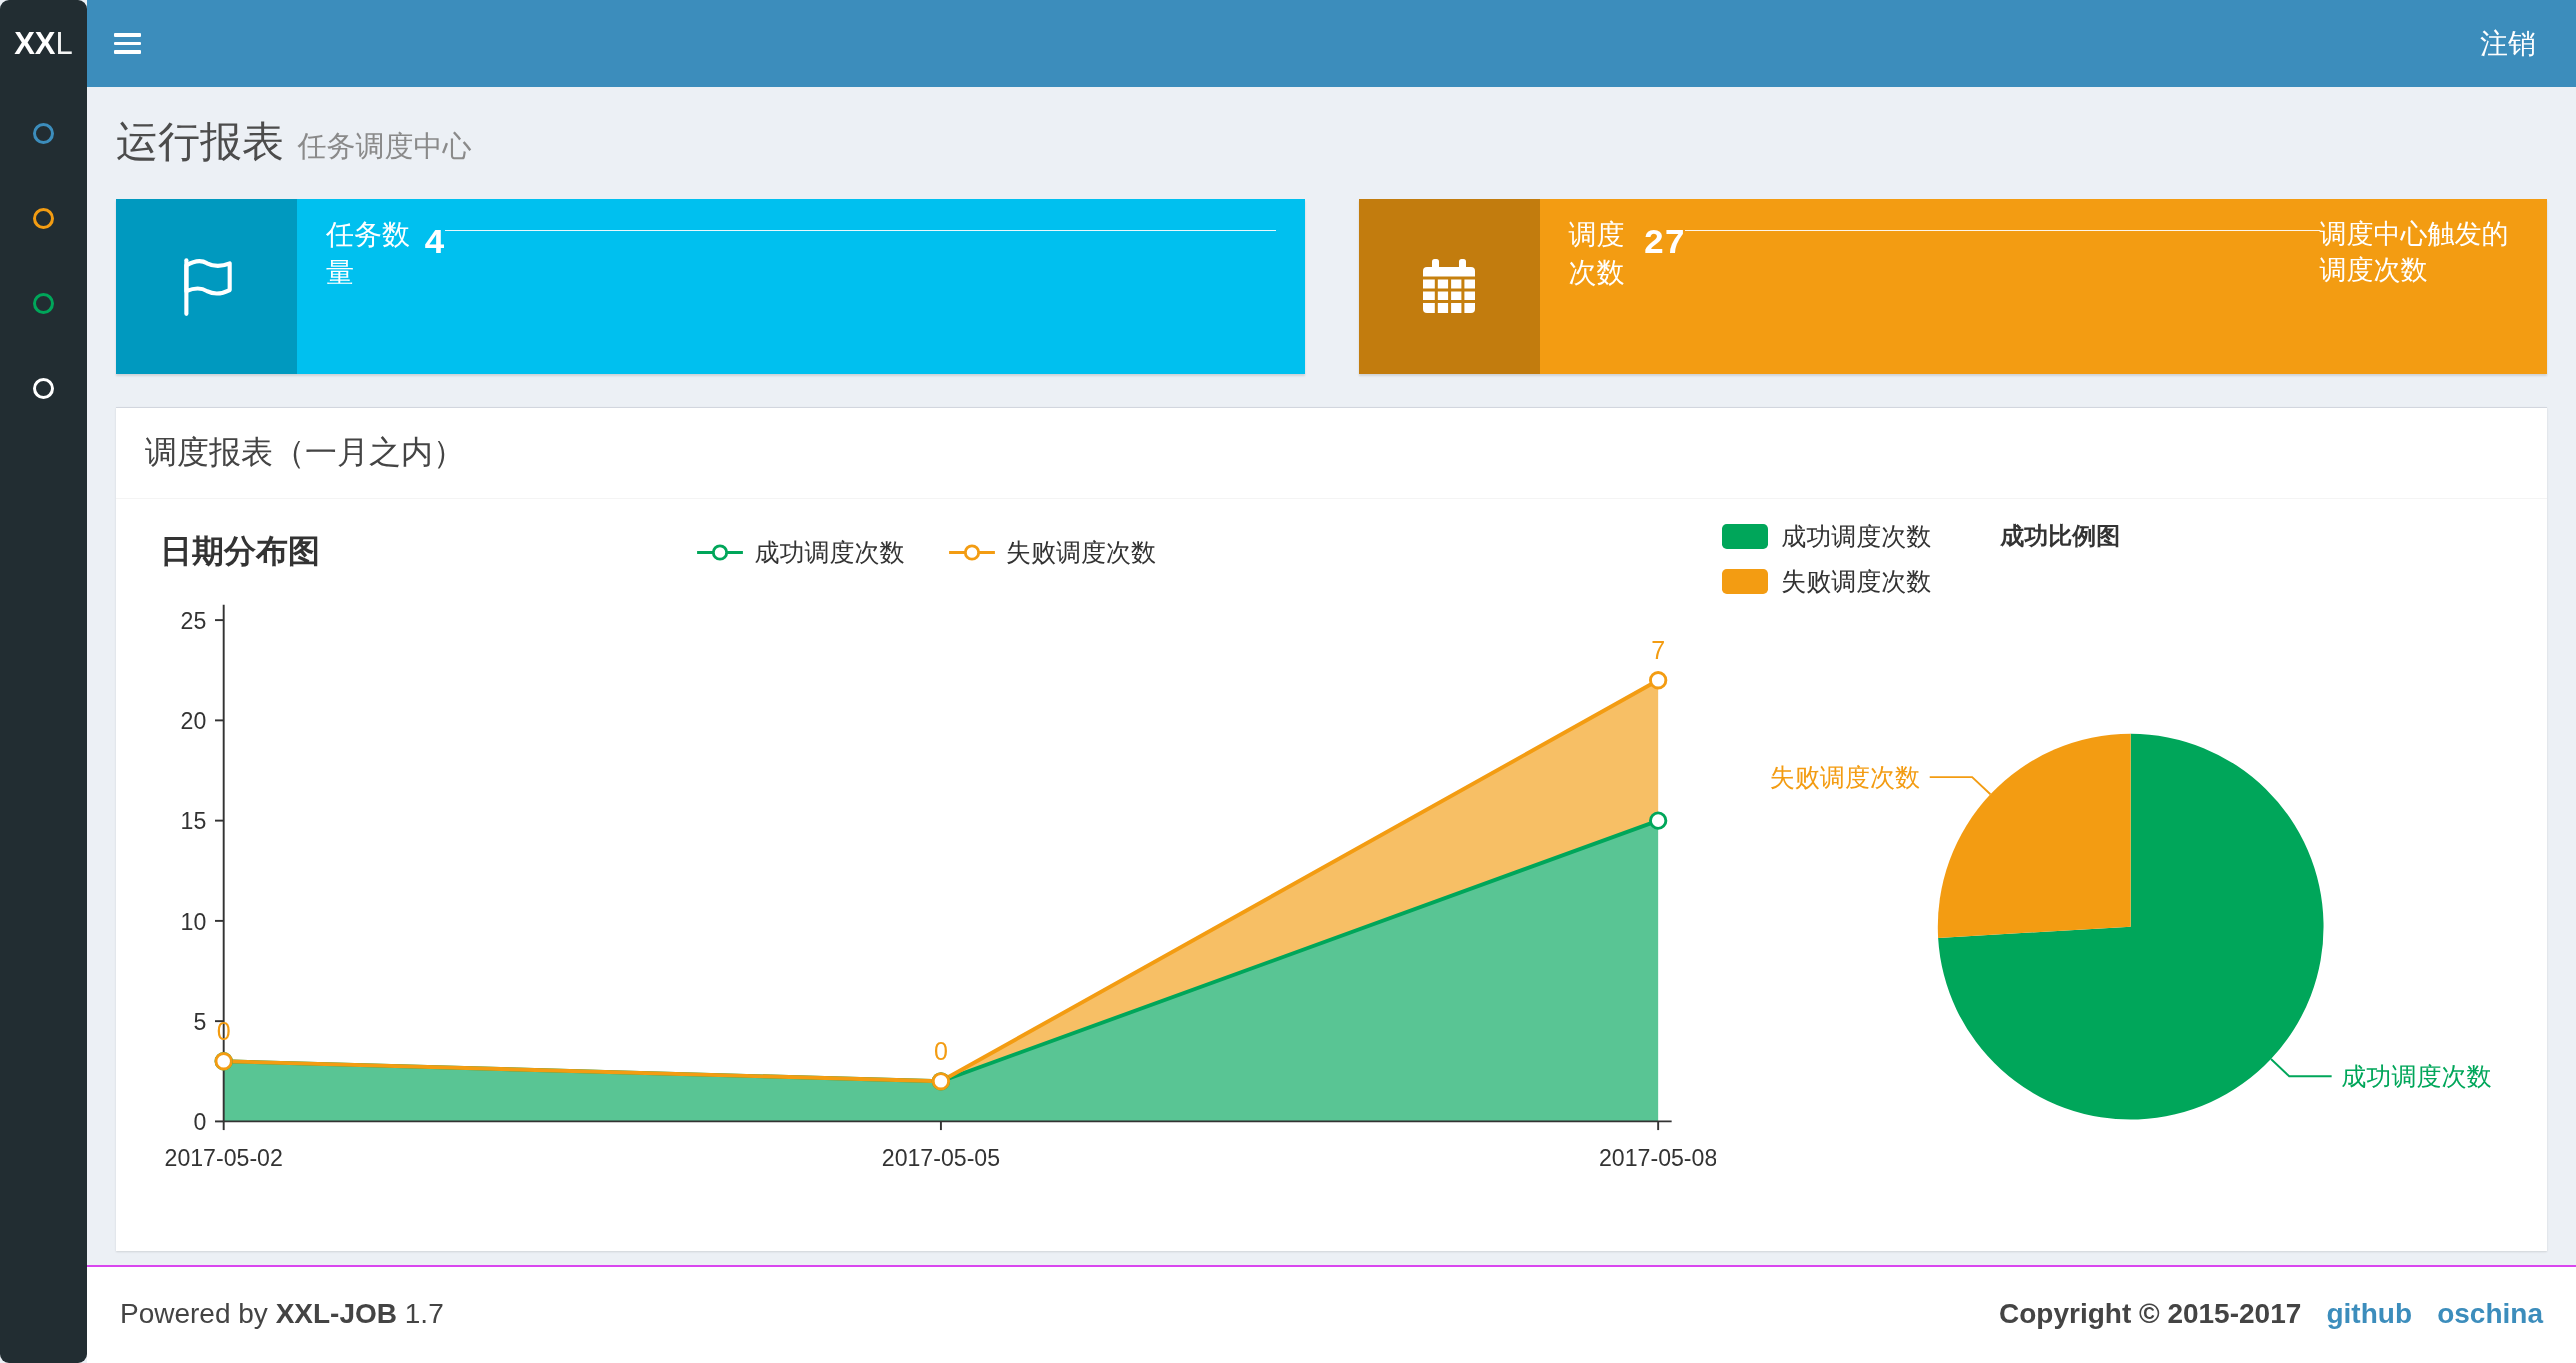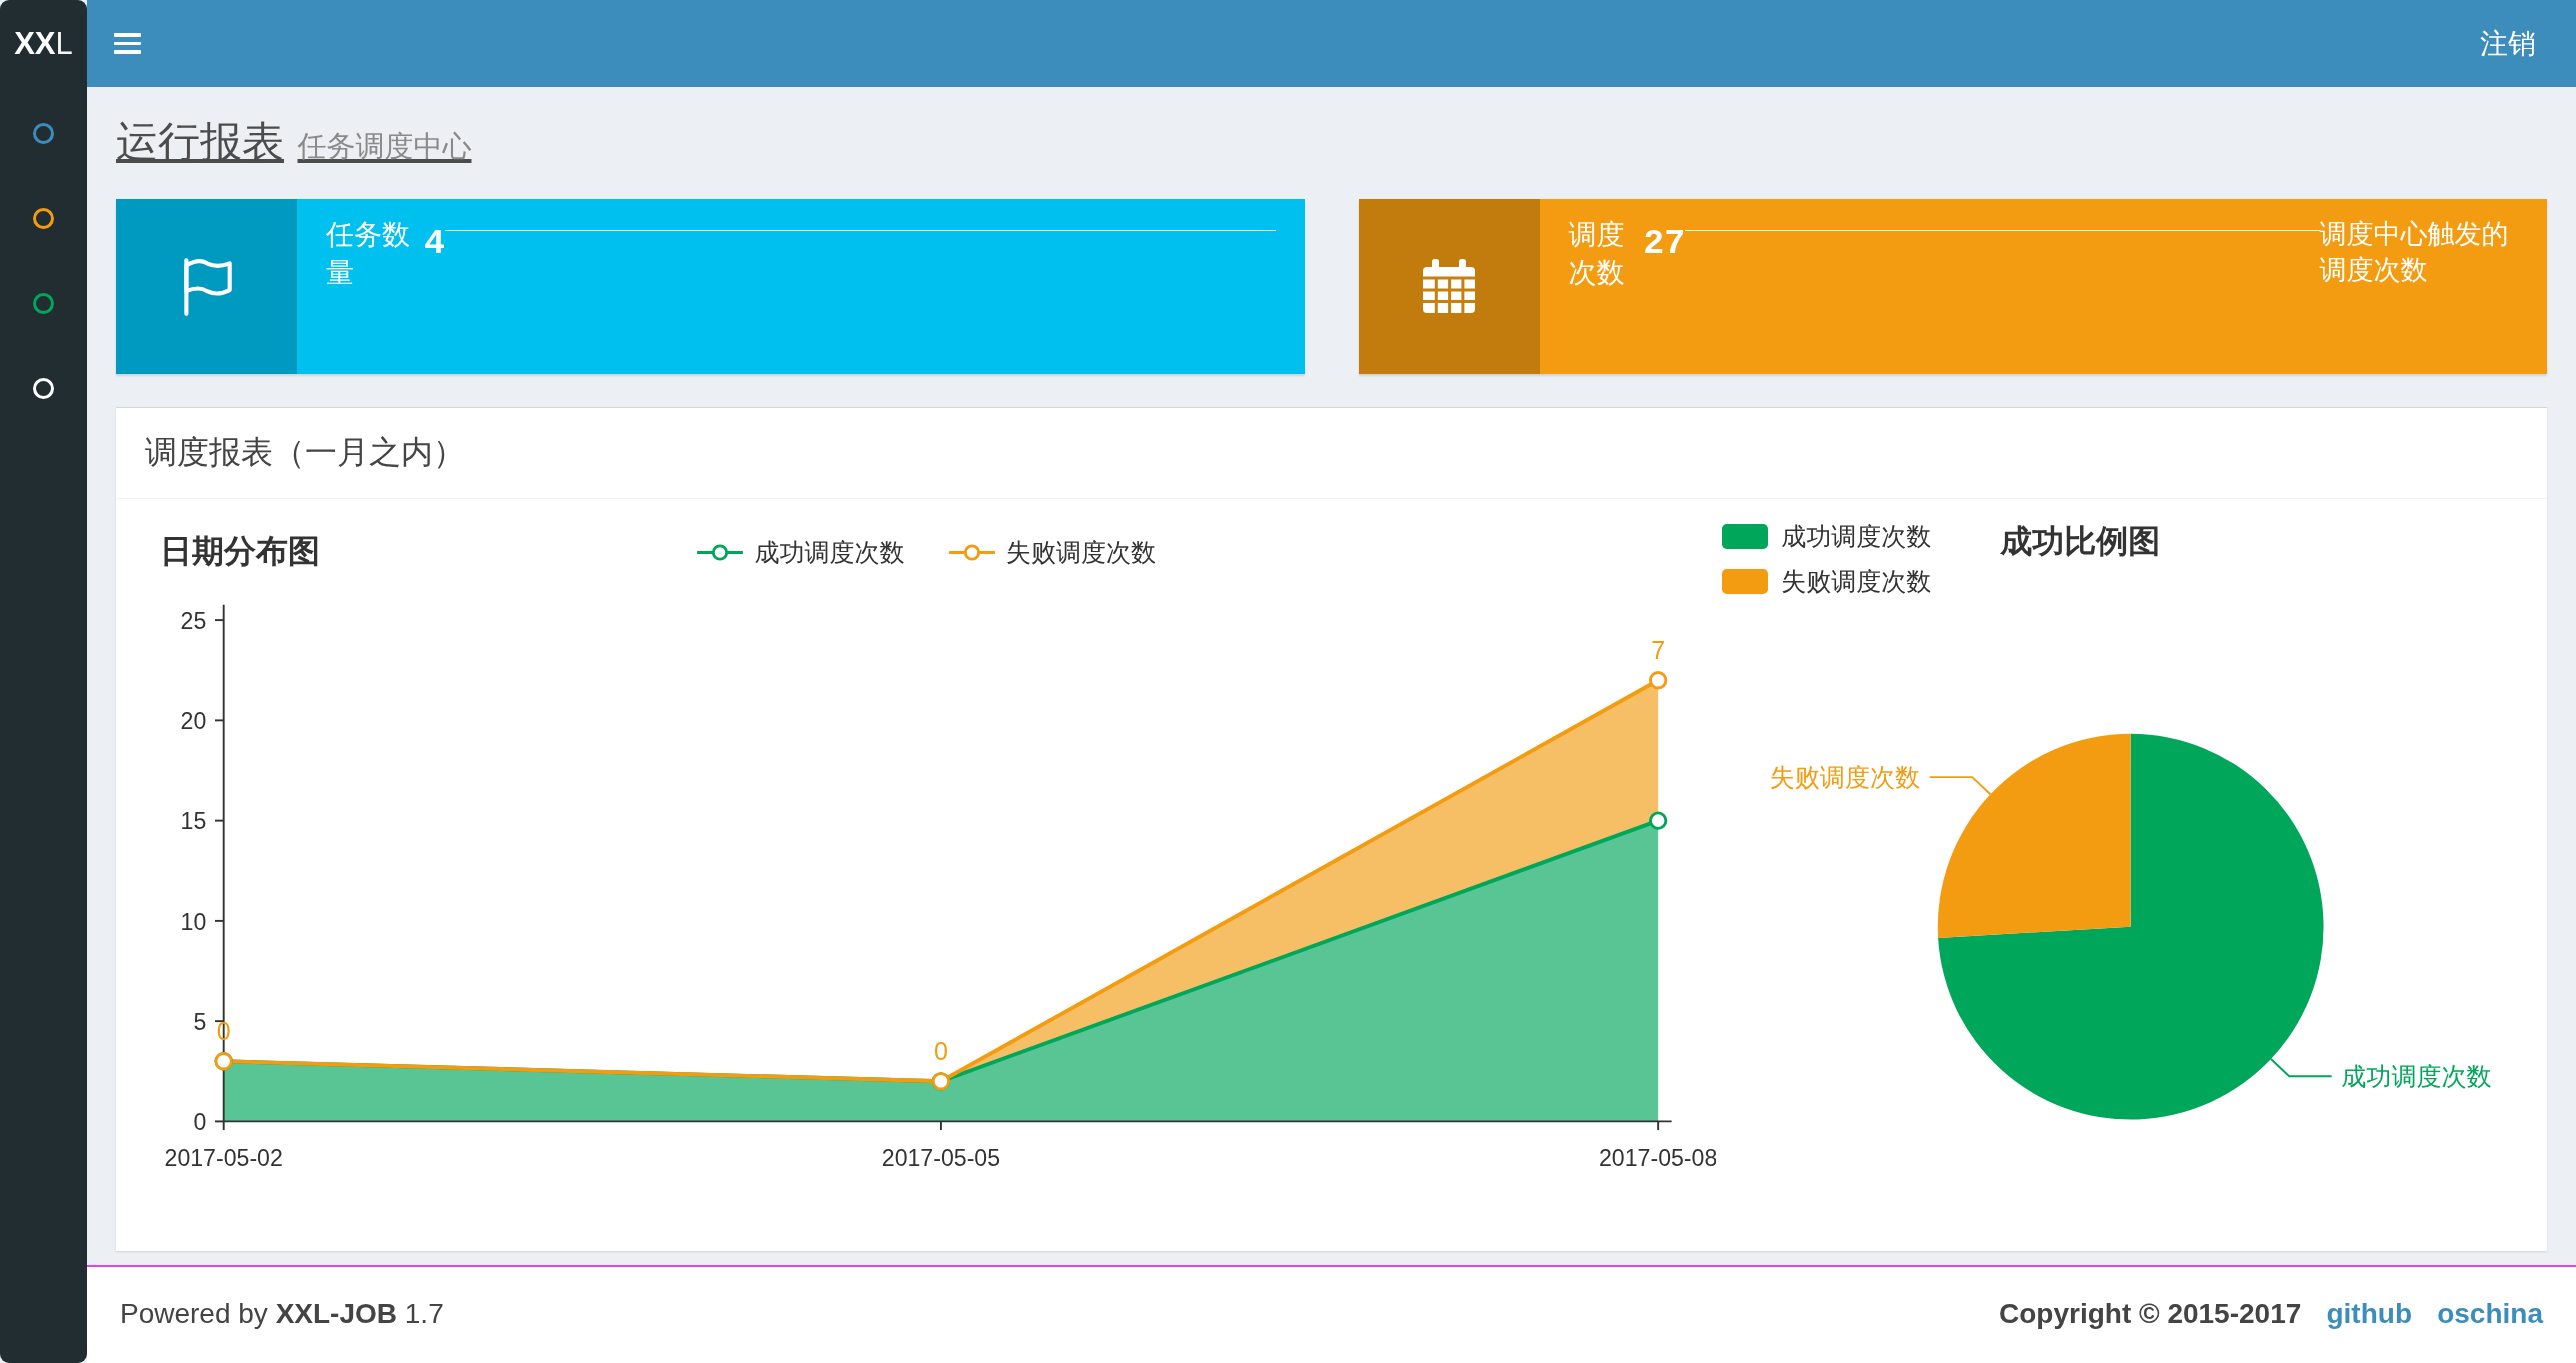--- a/index.html
+++ b/index.html
@@ -18,21 +18,21 @@
   .circle-icon { width:21px; height:21px; border-radius:50%; border:3.4px solid #fff; }
   
   .main-header { margin-left:87px; height:87px; background:#3c8dbc; display:flex; align-items:center; }
   .toggle { width:81px; height:87px; display:flex; flex-direction:column; align-items:center; justify-content:center; gap:4.8px; cursor:pointer; }
   .bar { width:27px; height:3.9px; background:#fff; border-radius:1px; }
   .nav-spacer { flex:1; }
   .logout { color:#ffffff; font-size:28px; padding:0 40px; height:87px; display:flex; align-items:center; cursor:pointer; text-decoration:none; }
   
   .content-wrapper { margin-left:87px; }
   .content-header { padding:27px 29px 0; }
-  .content-header h1 { font-size:42px; font-weight:400; color:#4c4c4c;text-decoration:underline; }
+  .content-header h1 { font-size:42px; font-weight:400; color:#4c4c4c; }
   .content-header small { font-size:29px; font-weight:400; color:#8a8a8a; margin-left:13.5px; }
   
   .info-row { display:flex; gap:54px; margin:29px 29px 0; }
   .info-box { flex:1; height:175px; display:flex; color:#fff; box-shadow:0 1.9px 1.9px rgba(0,0,0,.12); }
   .info-icon { width:181px; display:flex; align-items:center; justify-content:center; background:rgba(0,0,0,0.2); }
   .info-content { flex:1; padding:17.4px 29px; display:flex; flex-direction:row; justify-content:center;font-family:Liberation Mono, monospace; }
   .info-title { font-size:28px; }
   .info-number { font-size:35px; font-weight:700; margin-top:7.7px; }
   .info-line { border:0; border-top:1.9px solid rgba(255,255,255,0.9); margin:13.5px 0 11.6px; width:100%; }
   .info-desc { font-size:27px; }
@@ -43,21 +43,21 @@
   .chart-left { width:1600px; position:relative; }
   .chart-right { flex:1; position:relative; }
   .chart-head { height:77px; position:relative; display:flex; align-items:center; justify-content:center; }
   .chart-title { position:absolute; left:25px; top:15.4px; font-size:32px; font-weight:700; color:#333; }
   .legend { display:flex; gap:42px; align-items:center; }
   .legend-item { display:flex; align-items:center; gap:9.6px; font-size:25px; color:#333; cursor:pointer; }
   .pie-head { height:77px; display:flex; align-items:flex-start; padding:5.8px 0 0 5.8px; }
   .pie-legend { display:flex; flex-direction:column; gap:11.6px; }
   .pie-legend-item { display:flex; align-items:center; gap:13.5px; font-size:25px; color:#333; cursor:pointer; }
   .pie-legend-swatch { width:46px; height:25px; border-radius:4.8px; display:inline-block; }
-  .pie-title { font-size:32px; font-weight:700; color:#333; margin-left:69px; margin-top:0; }
+  .pie-title { font-size:24px; font-weight:700; color:#333; margin-left:69px; margin-top:0; }
   
   .main-footer { position:absolute; bottom:0; left:87px; right:0; height:98px; background:#fff;
     border-top:2px solid #d946ef; padding:31px 33px; display:flex; justify-content:space-between;
     font-size:28px; color:#444; }
   .main-footer b { font-weight:700; }
   .footer-link { color:#3c8dbc; font-weight:700; text-decoration:none; margin-left:17.4px; cursor:pointer; }
 </style>
 </head>
 <body>
 

